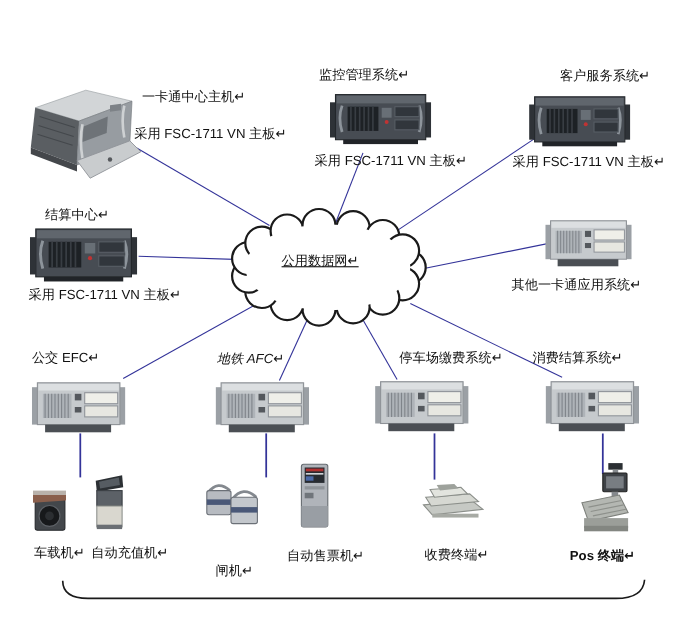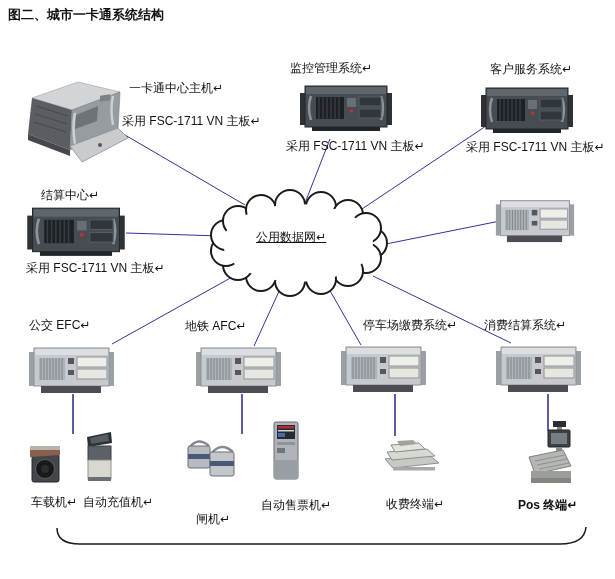--- a/index.html
+++ b/index.html
@@ -146,54 +146,54 @@
       <circle class="cloud-bump" cx="261" cy="210" r="15"></circle>
         <circle class="cloud-bump" cx="290" cy="205" r="15"></circle>
       <circle class="cloud-bump" cx="321" cy="207" r="15"></circle>
         <circle class="cloud-bump" cx="348" cy="215" r="15"></circle>
       <circle class="cloud-bump" cx="366" cy="228" r="15"></circle>
       <ellipse class="cloud-cover" cx="298" cy="243" rx="75" ry="39"></ellipse>
     </g>
     <path class="brace" d="M 57 528 C 57 539, 65 544, 80 544 L 560 544 C 576 544, 585 539, 586 527"></path>
   </svg>
 
-  <div class="title" style="left:8px;top:6px;">图二、城市一卡通系统结构</div>
 
   <svg class="dev" style="left:12px;top:76px;" width="118" height="92">
       <use href="#tower"></use>
     </svg>
   <div class="lbl" style="left:129px;top:81px;">一卡通中心主机↵</div>
   <div class="lbl" style="left:122px;top:114px;">采用 FSC-1711 VN 主板↵</div>
 
   <div class="lbl" style="left:290px;top:61px;">监控管理系统↵</div>
   <svg class="dev" style="left:300px;top:83px;" width="92" height="50">
       <use href="#srv-dark"></use>
     </svg>
   <div class="lbl" style="left:286px;top:139px;">采用 FSC-1711 VN 主板↵</div>
 
-  <div class="lbl" style="left:490px;top:62px;">客户服务系统↵</div>
+  <div class="lbl" style="left:509px;top:62px;">客户服务系统↵</div>
   <svg class="dev" style="left:481px;top:85px;" width="92" height="50">
       <use href="#srv-dark"></use>
     </svg>
   <div class="lbl" style="left:466px;top:140px;">采用 FSC-1711 VN 主板↵</div>
 
   <div class="lbl" style="left:41px;top:188px;">结算中心↵</div>
   <svg class="dev" style="left:27px;top:205px;" width="98" height="53">
       <use href="#srv-dark"></use>
     </svg>
   <div class="lbl" style="left:26px;top:261px;">采用 FSC-1711 VN 主板↵</div>
 
   <div class="lbl ctr" style="left:238px;top:230px;width:106px;">公用数据网↵</div>
 
   <svg class="dev" style="left:494px;top:197px;" width="82" height="46">
       <use href="#srv-light"></use>
     </svg>
+  <div class="lbl" style="left:465px;top:252px;">其他一卡通应用系统↵</div>
 
   <div class="lbl" style="left:29px;top:318px;">公交 EFC↵</div>
-  <div class="lbl" style="left:185px;top:319px;">地铁 AFC↵</div>
+  <div class="lbl" style="left:197px;top:319px;font-style:italic;">地铁 AFC↵</div>
   <div class="lbl" style="left:363px;top:318px;">停车场缴费系统↵</div>
   <div class="lbl" style="left:484px;top:318px;">消费结算系统↵</div>
   <svg class="dev" style="left:29px;top:344px;" width="85" height="50">
       <use href="#srv-light"></use>
     </svg>
   <svg class="dev" style="left:196px;top:344px;" width="85" height="50">
       <use href="#srv-light"></use>
     </svg>
   <svg class="dev" style="left:341px;top:343px;" width="85" height="50">
       <use href="#srv-light"></use>

